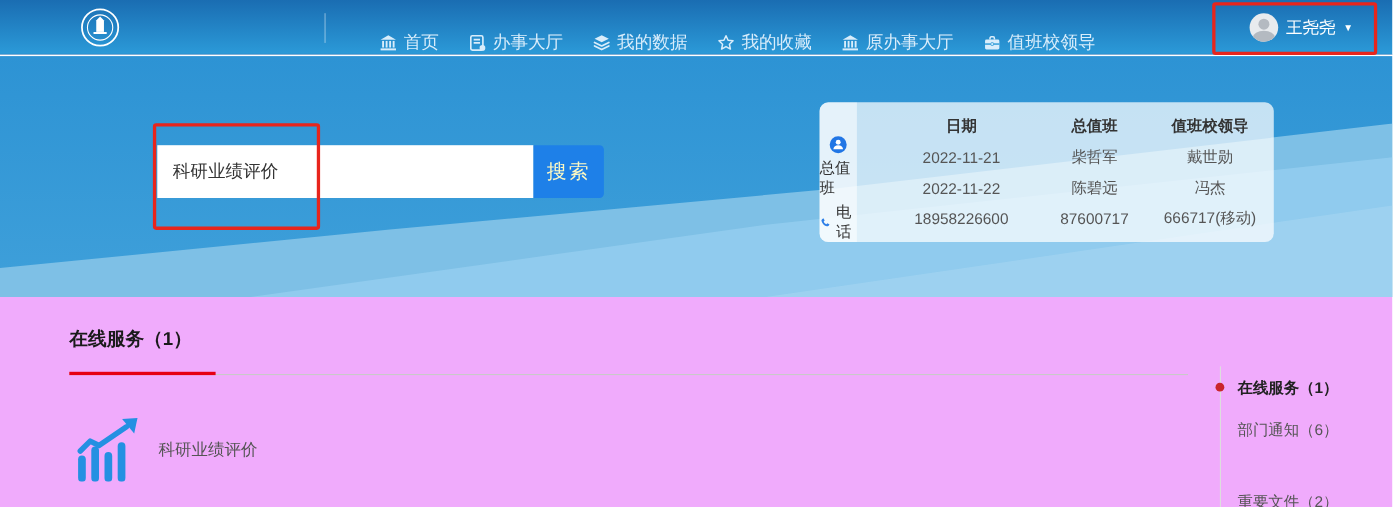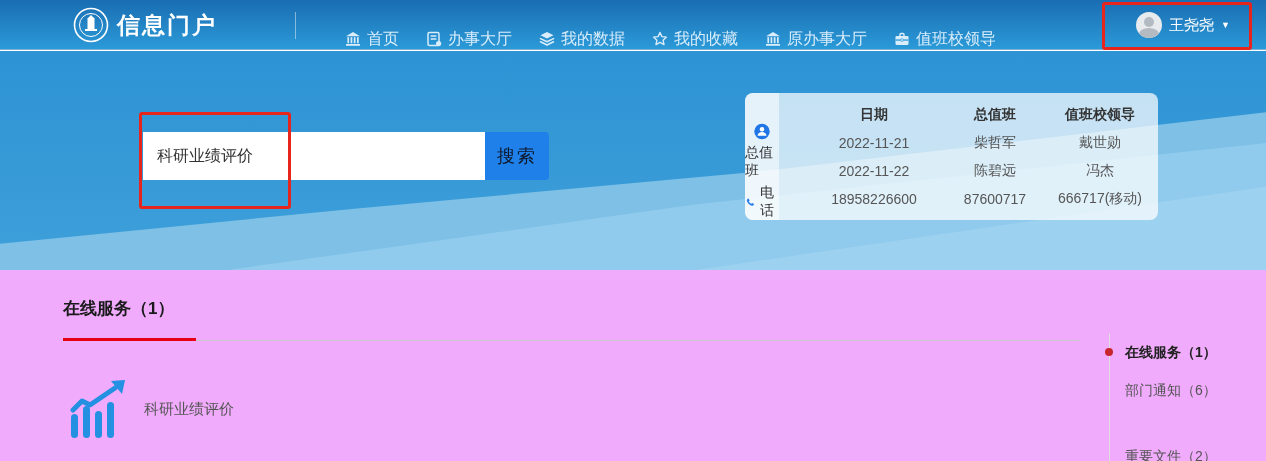--- a/index.html
+++ b/index.html
@@ -36,21 +36,21 @@
   #banner .slope1 { position:absolute; inset:0; background:#7ec0e6;
     clip-path:polygon(0 88%, 28% 72%, 60% 55%, 100% 28%, 100% 100%, 0 100%); }
   #banner .slope2 { position:absolute; inset:0; background:#93cdee; opacity:.85;
     clip-path:polygon(18% 100%, 55% 70%, 100% 42%, 100% 100%); }
   #banner .slope3 { position:absolute; inset:0; background:#a7d6f1; opacity:.6;
     clip-path:polygon(55% 100%, 100% 62%, 100% 100%); }
 
   .search-wrap { position:absolute; left:143px; top:81px; display:flex; }
   .search-input { width:342px; height:48px; border:none; outline:none; background:#fff;
     padding:0 14px; font-size:16px; color:#333; font-family:inherit; }
-  .search-btn { width:64px; height:48px; border:none; background:#1e80e8; color:#0f172a;
+  .search-btn { width:64px; height:48px; border:none; background:#1e80e8; color:#fef9c3;
     font-size:18px; letter-spacing:2px; border-radius:0 4px 4px 0; cursor:pointer; font-family:inherit; }
 
   
   .duty-card { position:absolute; left:745px; top:42px; width:413px; height:127px;
     background:rgba(255,255,255,.72); border-radius:8px; display:flex; overflow:hidden; }
   .duty-left { width:80px; background:rgba(255,255,255,.55); display:flex; flex-direction:column;
     align-items:center; padding-top:30px; }
   .duty-left .role-label { margin-top:4px; font-size:14px; color:#333; }
   .duty-phone-row { margin-top:4px; display:flex; align-items:center; gap:5px; font-size:14px; color:#333; }
   .duty-table { flex:1; display:grid; grid-template-columns:150px 92px 118px; grid-auto-rows:28px;
@@ -86,21 +86,20 @@
 
   <div id="navbar">
     <div class="logo-wrap">
       <svg class="seal" viewBox="0 0 36 36">
         <circle cx="18" cy="18" r="16.5" fill="none" stroke="#fff" stroke-width="1.6"></circle>
         <circle cx="18" cy="18" r="11.5" fill="none" stroke="#fff" stroke-width="1"></circle>
         <rect x="14.5" y="12" width="7" height="10" fill="#fff"></rect>
         <path d="M12 22 h12 v2 h-12 Z" fill="#fff"></path>
         <path d="M18 8 l4 4 h-8 Z" fill="#fff"></path>
       </svg>
-      <div class="portal-name">信息门户</div>
     </div>
     <div class="logo-divider"></div>
 
     <div class="nav-menu">
       <div class="nav-item">
         <svg width="16" height="16" viewBox="0 0 16 16" fill="currentColor">
           <path d="M8 1 L15 5.2 H1 Z"></path>
             <rect x="2.4" y="6.2" width="1.7" height="6"></rect>
             <rect x="5.6" y="6.2" width="1.7" height="6"></rect>
             <rect x="8.8" y="6.2" width="1.7" height="6"></rect>

